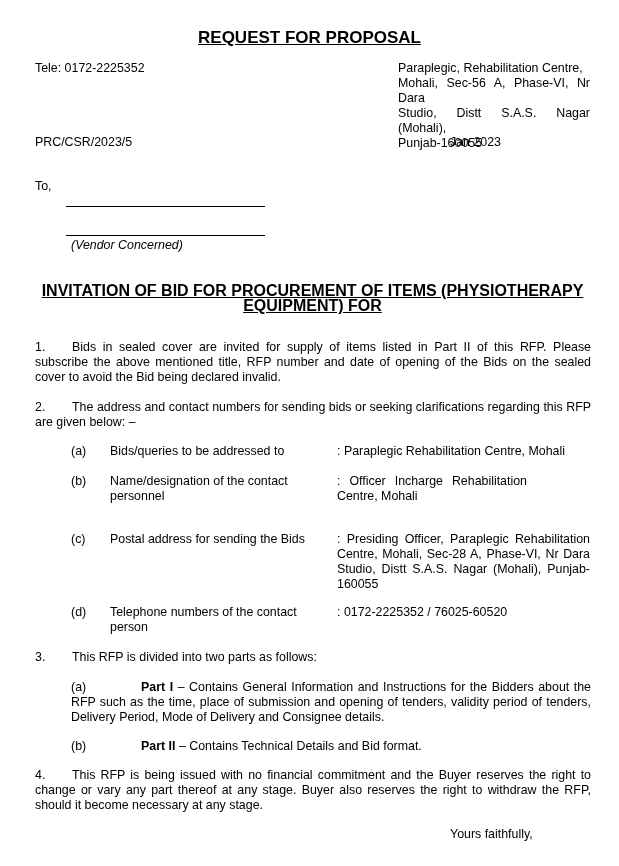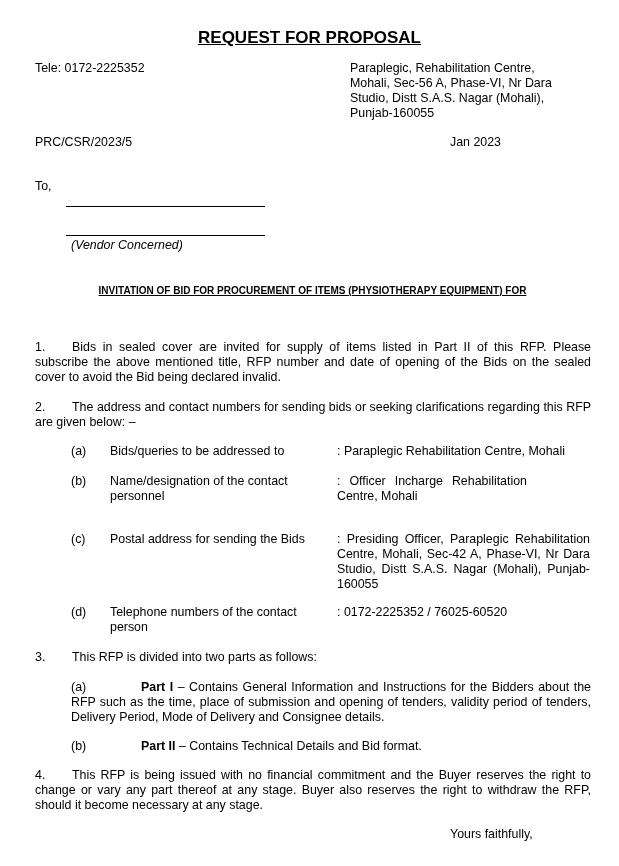--- a/index.html
+++ b/index.html
@@ -8,30 +8,30 @@
     font-family: "Liberation Sans", sans-serif; font-size: 12.4px; color: #000;
     line-height: 15px;
   }
   .abs { position: absolute; }
   .title {
     left: 0; width: 619px; top: 30px; text-align: center;
     font-weight: bold; text-decoration: underline; font-size: 17px;
   }
   .tele { left: 35px; top: 61px; }
   .addr { left: 350px; top: 61px; width: 240px; text-align: justify; text-align-last: left; }
-  .addr span { display: block; }
+  .addr span { display: block; margin-left: 48px; }
   .ref { left: 35px; top: 135px; }
   .date { left: 450px; top: 135px; }
   .to { left: 35px; top: 179px; }
   .line1 { left: 66px; top: 206px; width: 199px; border-top: 1px solid #000; }
   .line2 { left: 66px; top: 235px; width: 199px; border-top: 1px solid #000; }
   .vendor { left: 71px; top: 238px; font-style: italic; }
   .heading {
     left: 35px; width: 555px; top: 283px; text-align: center;
-    font-weight: bold; text-decoration: underline; font-size: 10px;
+    font-weight: bold; text-decoration: underline; font-size: 16px;
   }
   .para { left: 35px; width: 556px; text-align: justify; }
   .para .num { display: inline-block; width: 37px; }
   .p1 { top: 340px; }
   .p2 { top: 400px; }
   .row { left: 71px; width: 520px; }
   .row .lbl { position: absolute; left: 0; }
   .row .k { position: absolute; left: 39px; width: 215px; }
   .row .v { position: absolute; left: 266px; width: 253px; text-align: justify; text-align-last: left; }
   .ra { top: 444px; }
@@ -88,21 +88,21 @@
   <span class="v">: Paraplegic Rehabilitation Centre, Mohali</span>
 </div>
 <div class="abs row rb">
   <span class="lbl">(b)</span>
   <span class="k" style="width:195px">Name/designation of the contact personnel</span>
   <span class="v" style="width:190px">: Officer Incharge Rehabilitation Centre, Mohali</span>
 </div>
 <div class="abs row rc">
   <span class="lbl">(c)</span>
   <span class="k">Postal address for sending the Bids</span>
-  <span class="v">: Presiding Officer, Paraplegic Rehabilitation Centre, Mohali, Sec-42 A, Phase-VI, Nr Dara Studio, Distt S.A.S. Nagar (Mohali), Punjab-160055</span>
+  <span class="v">: Presiding Officer, Paraplegic Rehabilitation Centre, Mohali, Sec-28 A, Phase-VI, Nr Dara Studio, Distt S.A.S. Nagar (Mohali), Punjab-160055</span>
 </div>
 <div class="abs row rd">
   <span class="lbl">(d)</span>
   <span class="k" style="width:200px">Telephone numbers of the contact person</span>
   <span class="v">: 0172-2225352 / 76025-60520</span>
 </div>
 
 <div class="abs p3">
   <span class="num">3.</span><span>This RFP is divided into two parts as follows:</span>
 </div>

